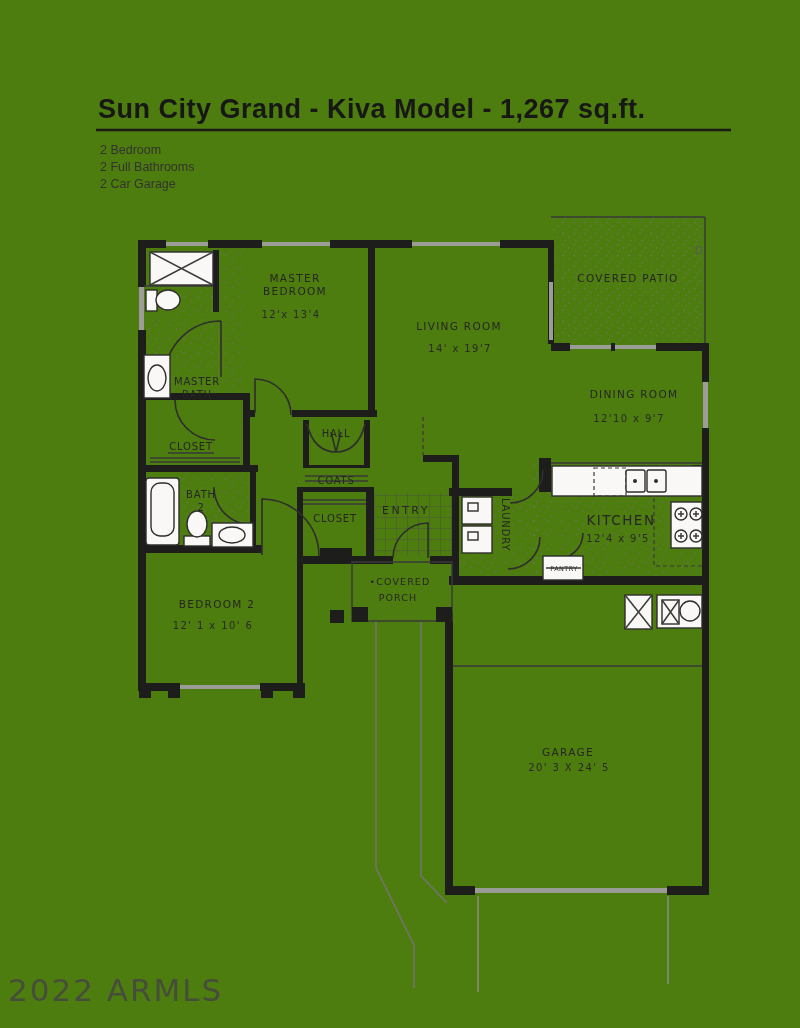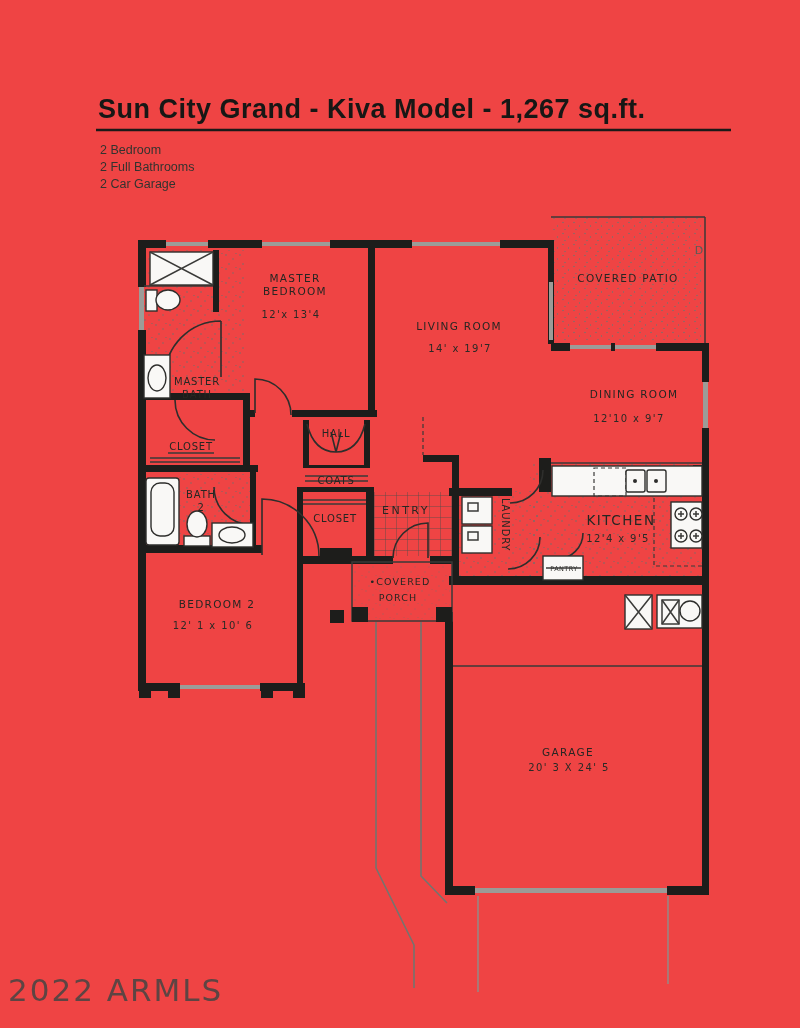--- a/index.html
+++ b/index.html
@@ -1,16 +1,16 @@
 <!DOCTYPE html>
 <html><head>
 <meta charset="utf-8">
 <style>
   html,body{margin:0;padding:0;background:#e9e9e7;}
-  .page{width:800px;height:1028px;background:#ef4444;position:relative;overflow:hidden;
+  .page{width:800px;height:1028px;background:#4d7c0f;position:relative;overflow:hidden;
         font-family:"DejaVu Sans", sans-serif;}
   svg{display:block;}
   .title-text{font-family:"Liberation Sans", sans-serif;font-size:27px;font-weight:600;
               fill:#171715;letter-spacing:.5px;}
   .feature-text{font-family:"Liberation Sans", sans-serif;font-size:12.5px;fill:#33332f;}
   .r-label{font-size:10.5px;fill:#262622;letter-spacing:1.3px;}
   .r-label-sm{font-size:10px;fill:#262622;letter-spacing:.8px;}
   .r-dims{font-size:10px;fill:#2a2a26;letter-spacing:1.4px;}
   .kitchen-label{font-size:13.5px;fill:#262622;letter-spacing:1.5px;}
   .entry-label{font-size:11px;fill:#262622;letter-spacing:2.5px;}

